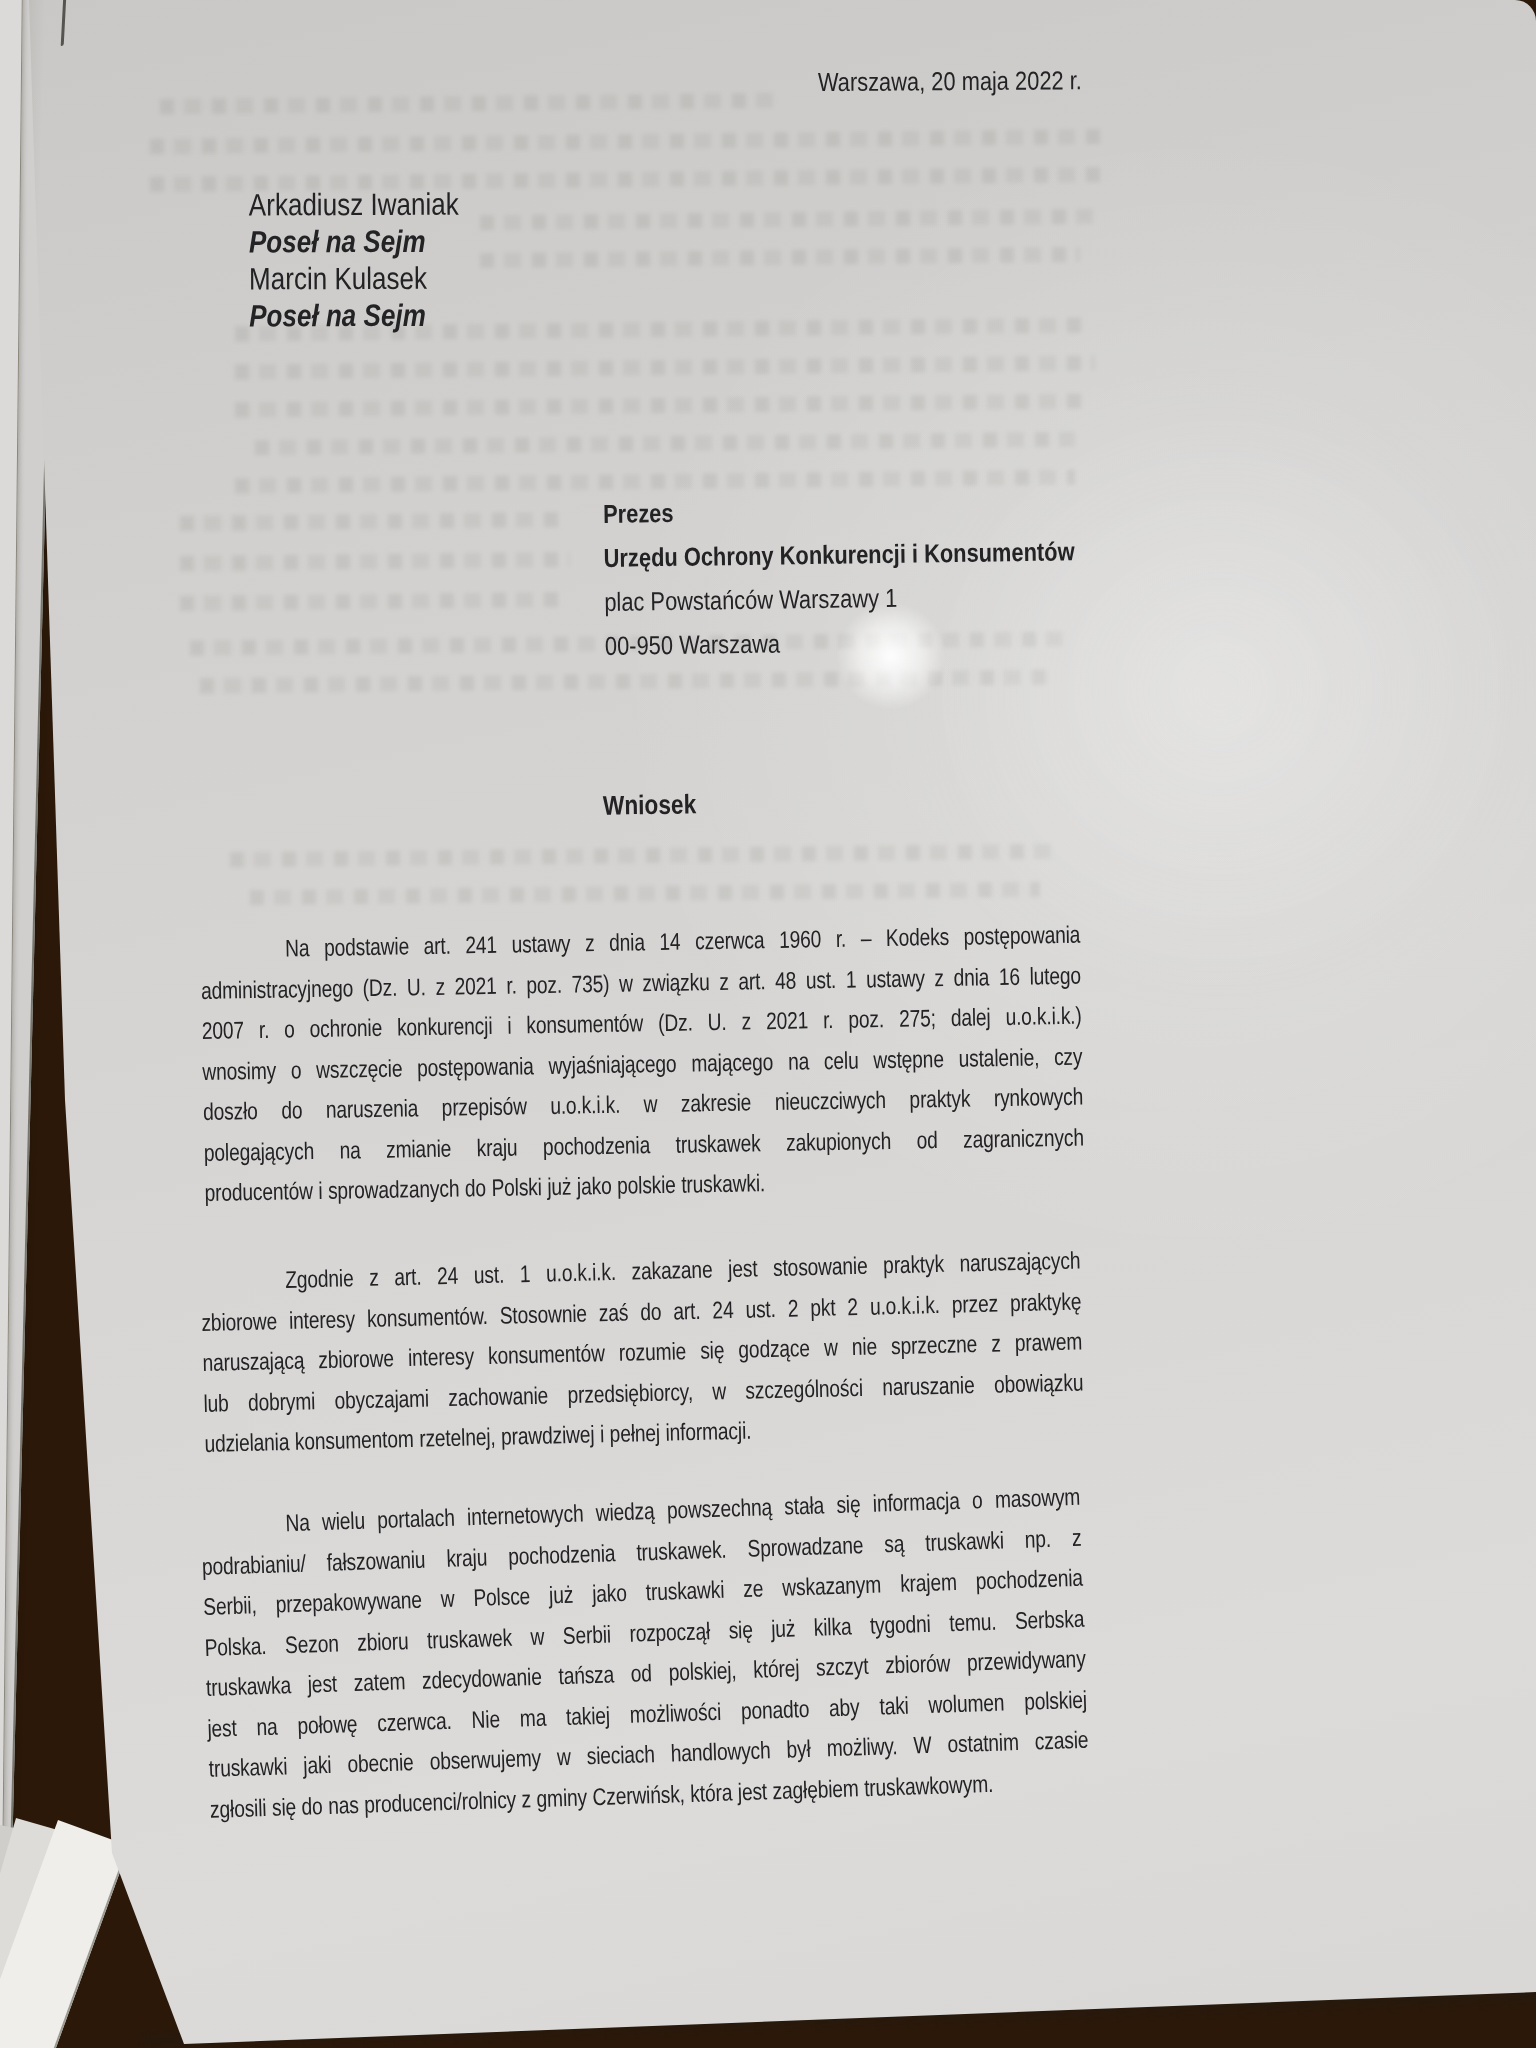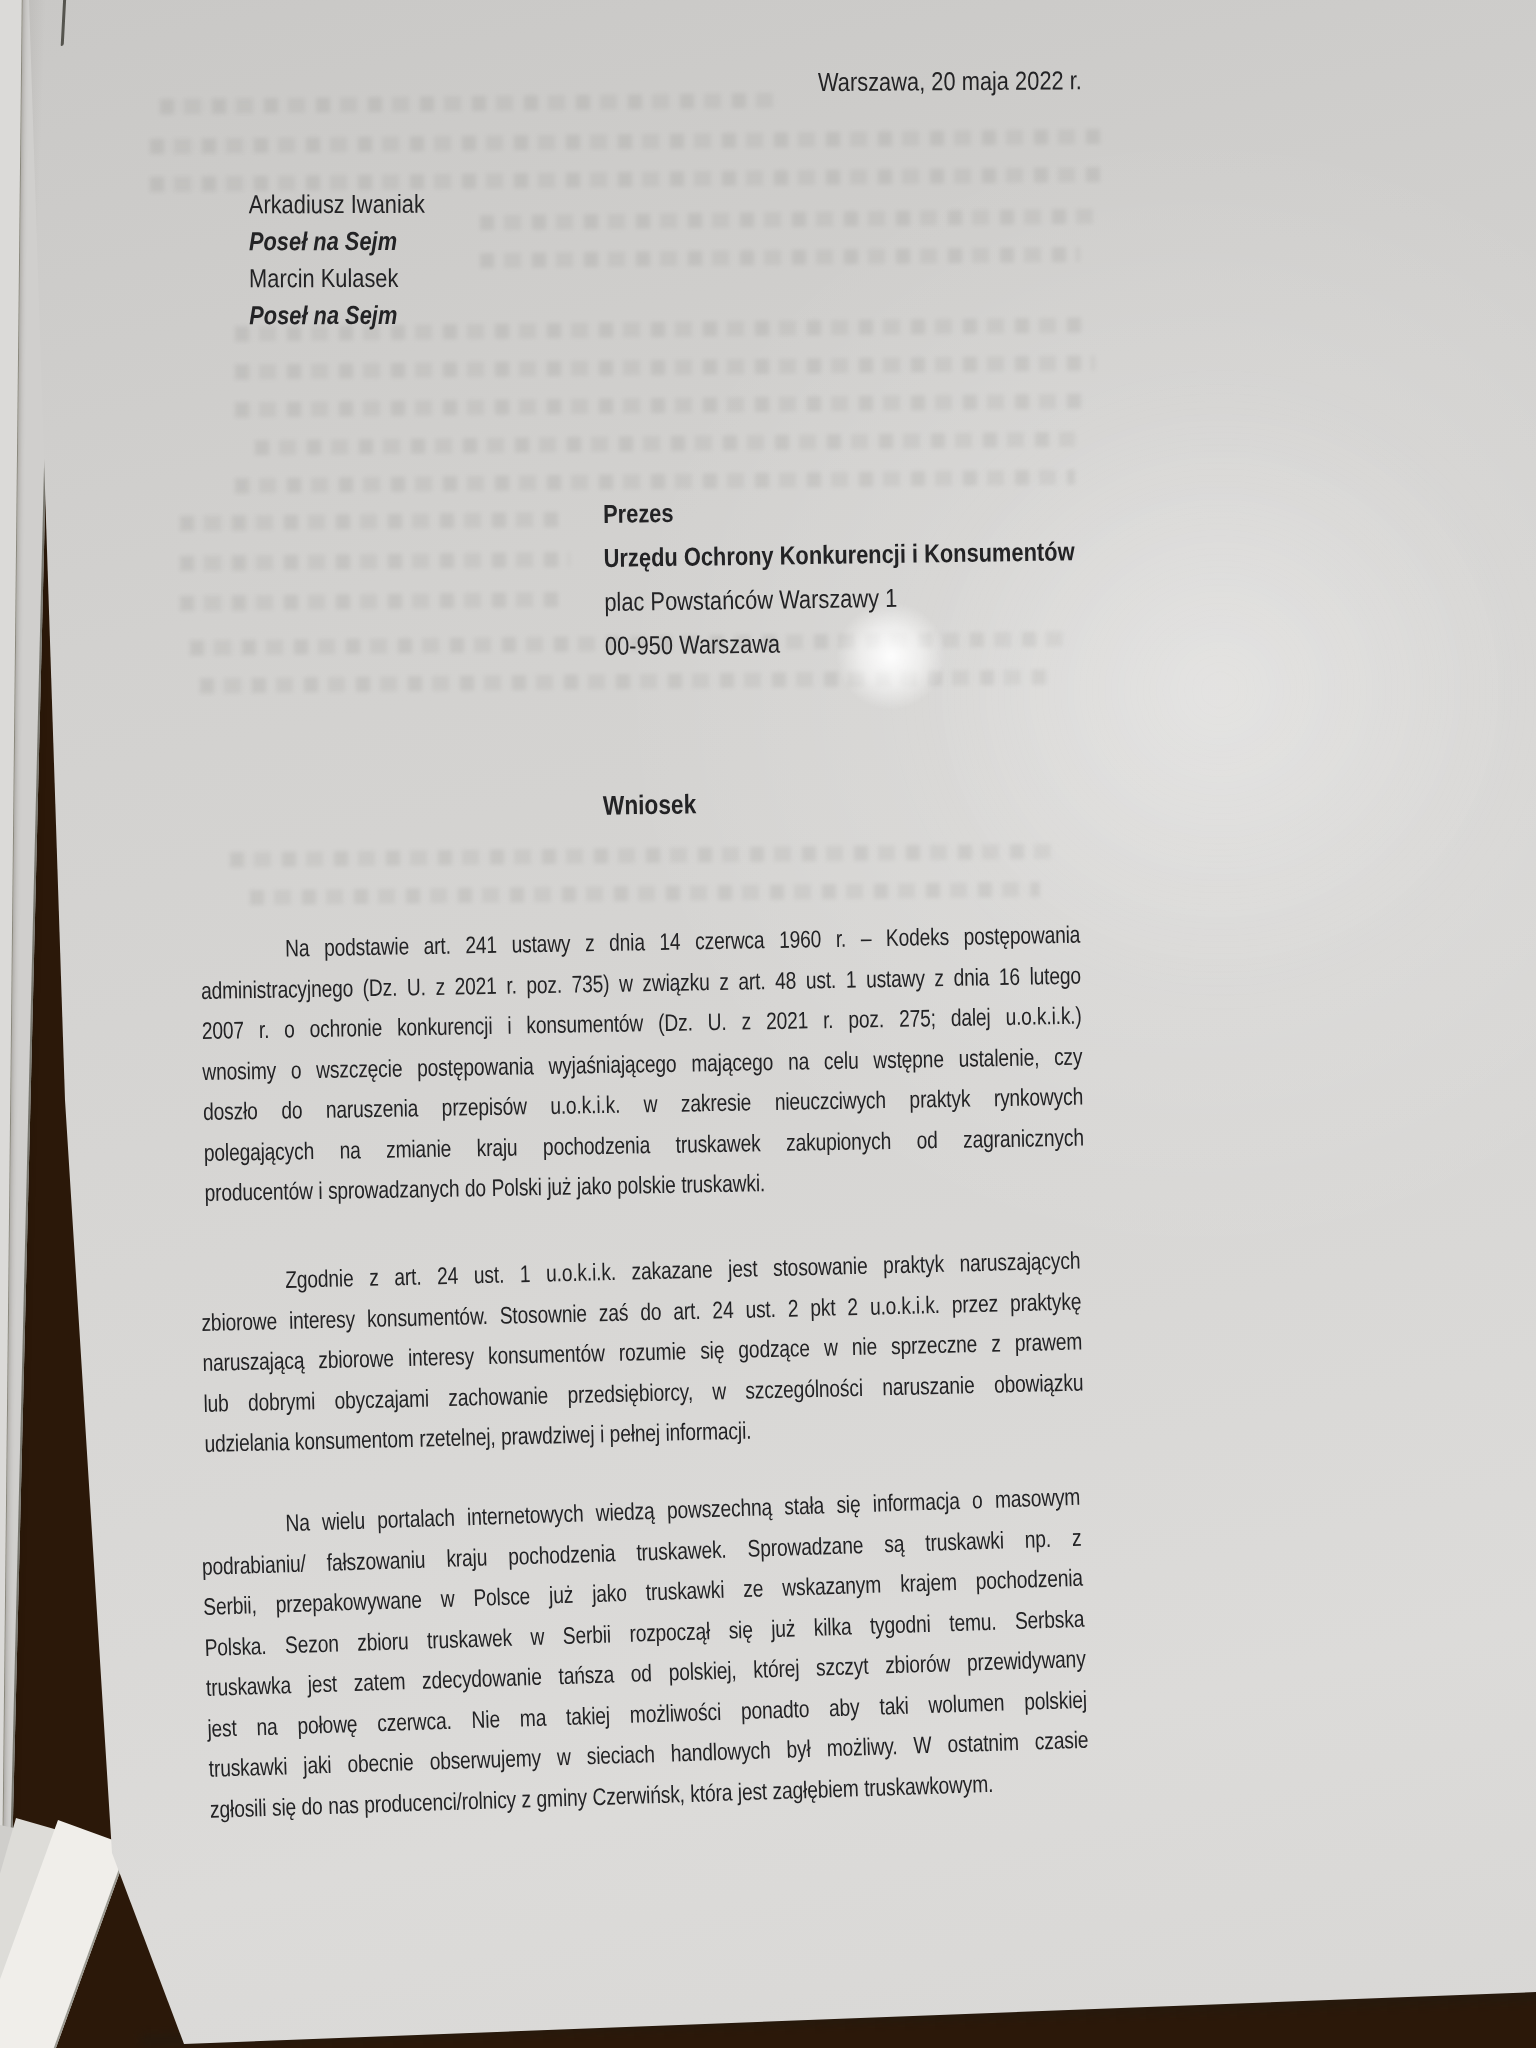--- a/index.html
+++ b/index.html
@@ -31,40 +31,41 @@
   .bottom-shadow{position:absolute;left:140px;top:2008px;width:1560px;height:14px;
     background:rgba(35,25,15,.55);filter:blur(4px);transform:rotate(-1.9deg);}
   
   .page{
     position:absolute;inset:0;
     clip-path:polygon(29px 0, 1536px 0, 1536px 1992px, 184px 2044px, 112px 1853px, 65px 1100px);
     background:
       radial-gradient(55% 40% at 78% 34%, rgba(255,255,255,.22) 0%, rgba(255,255,255,0) 70%),
       linear-gradient(92deg, rgba(110,105,98,.28) 0px, rgba(110,105,98,0) 46px),
       linear-gradient(168deg,#c9c8c6 0%, #d2d1cf 28%, #d7d6d4 55%, #dcdbd9 82%, #d8d7d5 100%);
+    border-radius: 21px;
   }
   .page-edge-left{position:absolute;left:26px;top:-8px;width:2.5px;height:1900px;
     background:rgba(88,84,78,.55);transform:rotate(2.5deg);transform-origin:top left;}
   .hook-mark{position:absolute;left:62px;top:-4px;width:2.5px;height:50px;background:#55544e;
     border-radius:0 0 6px 2px;transform:rotate(3deg);}
   
   .ghost{position:absolute;height:15px;opacity:.16;filter:blur(2.2px);transform:rotate(-.6deg);
     background:repeating-linear-gradient(90deg, rgba(105,104,100,.75) 0 14px, rgba(190,190,186,.05) 14px 24px, rgba(115,114,110,.6) 24px 41px, rgba(190,190,186,.05) 41px 52px);}
   
   .glare-spot{position:absolute;left:836px;top:602px;width:110px;height:108px;border-radius:52% 48% 55% 45%;
     background:radial-gradient(closest-side, rgba(255,255,255,.95) 0%, rgba(255,255,255,.55) 55%, rgba(255,255,255,0) 100%);
     filter:blur(1.5px);}
   .glare-wide{position:absolute;left:900px;top:380px;width:640px;height:620px;border-radius:50%;
     background:radial-gradient(closest-side, rgba(255,255,255,.20) 0%, rgba(255,255,255,0) 100%);
     filter:blur(18px);}
   
   .content{position:absolute;inset:0;filter:blur(.35px);}
   .narrow{display:inline-block;transform:scaleX(.84);transform-origin:left top;white-space:nowrap;}
   .dateline{position:absolute;left:818px;top:66px;font-size:26px;transform:rotate(-.4deg);}
-  .senders{position:absolute;left:249px;top:186px;font-size:26px;line-height:37px;transform:rotate(-.2deg);}
+  .senders{position:absolute;left:249px;top:186px;font-size:31px;line-height:37px;transform:rotate(-.2deg);}
   .senders .bold{font-weight:bold;font-style:italic;}
   .recipient{position:absolute;left:604px;top:488px;font-size:26px;line-height:44px;transform:rotate(-.8deg);}
   .recipient .bold{font-weight:bold;}
   .doc-title{position:absolute;left:540px;top:790px;width:220px;text-align:center;
     font-size:27px;font-weight:bold;transform:rotate(-.8deg);}
   .para{position:absolute;left:200px;width:1106px;font-size:24px;line-height:40.5px;
     transform-origin:left top;}
   .para-inner{transform:scaleX(.8);transform-origin:left top;width:1100px;}
   .ln{text-align:justify;text-align-last:justify;letter-spacing:-.2px;word-spacing:.5px;}
   .ln.first{text-indent:106px;}

